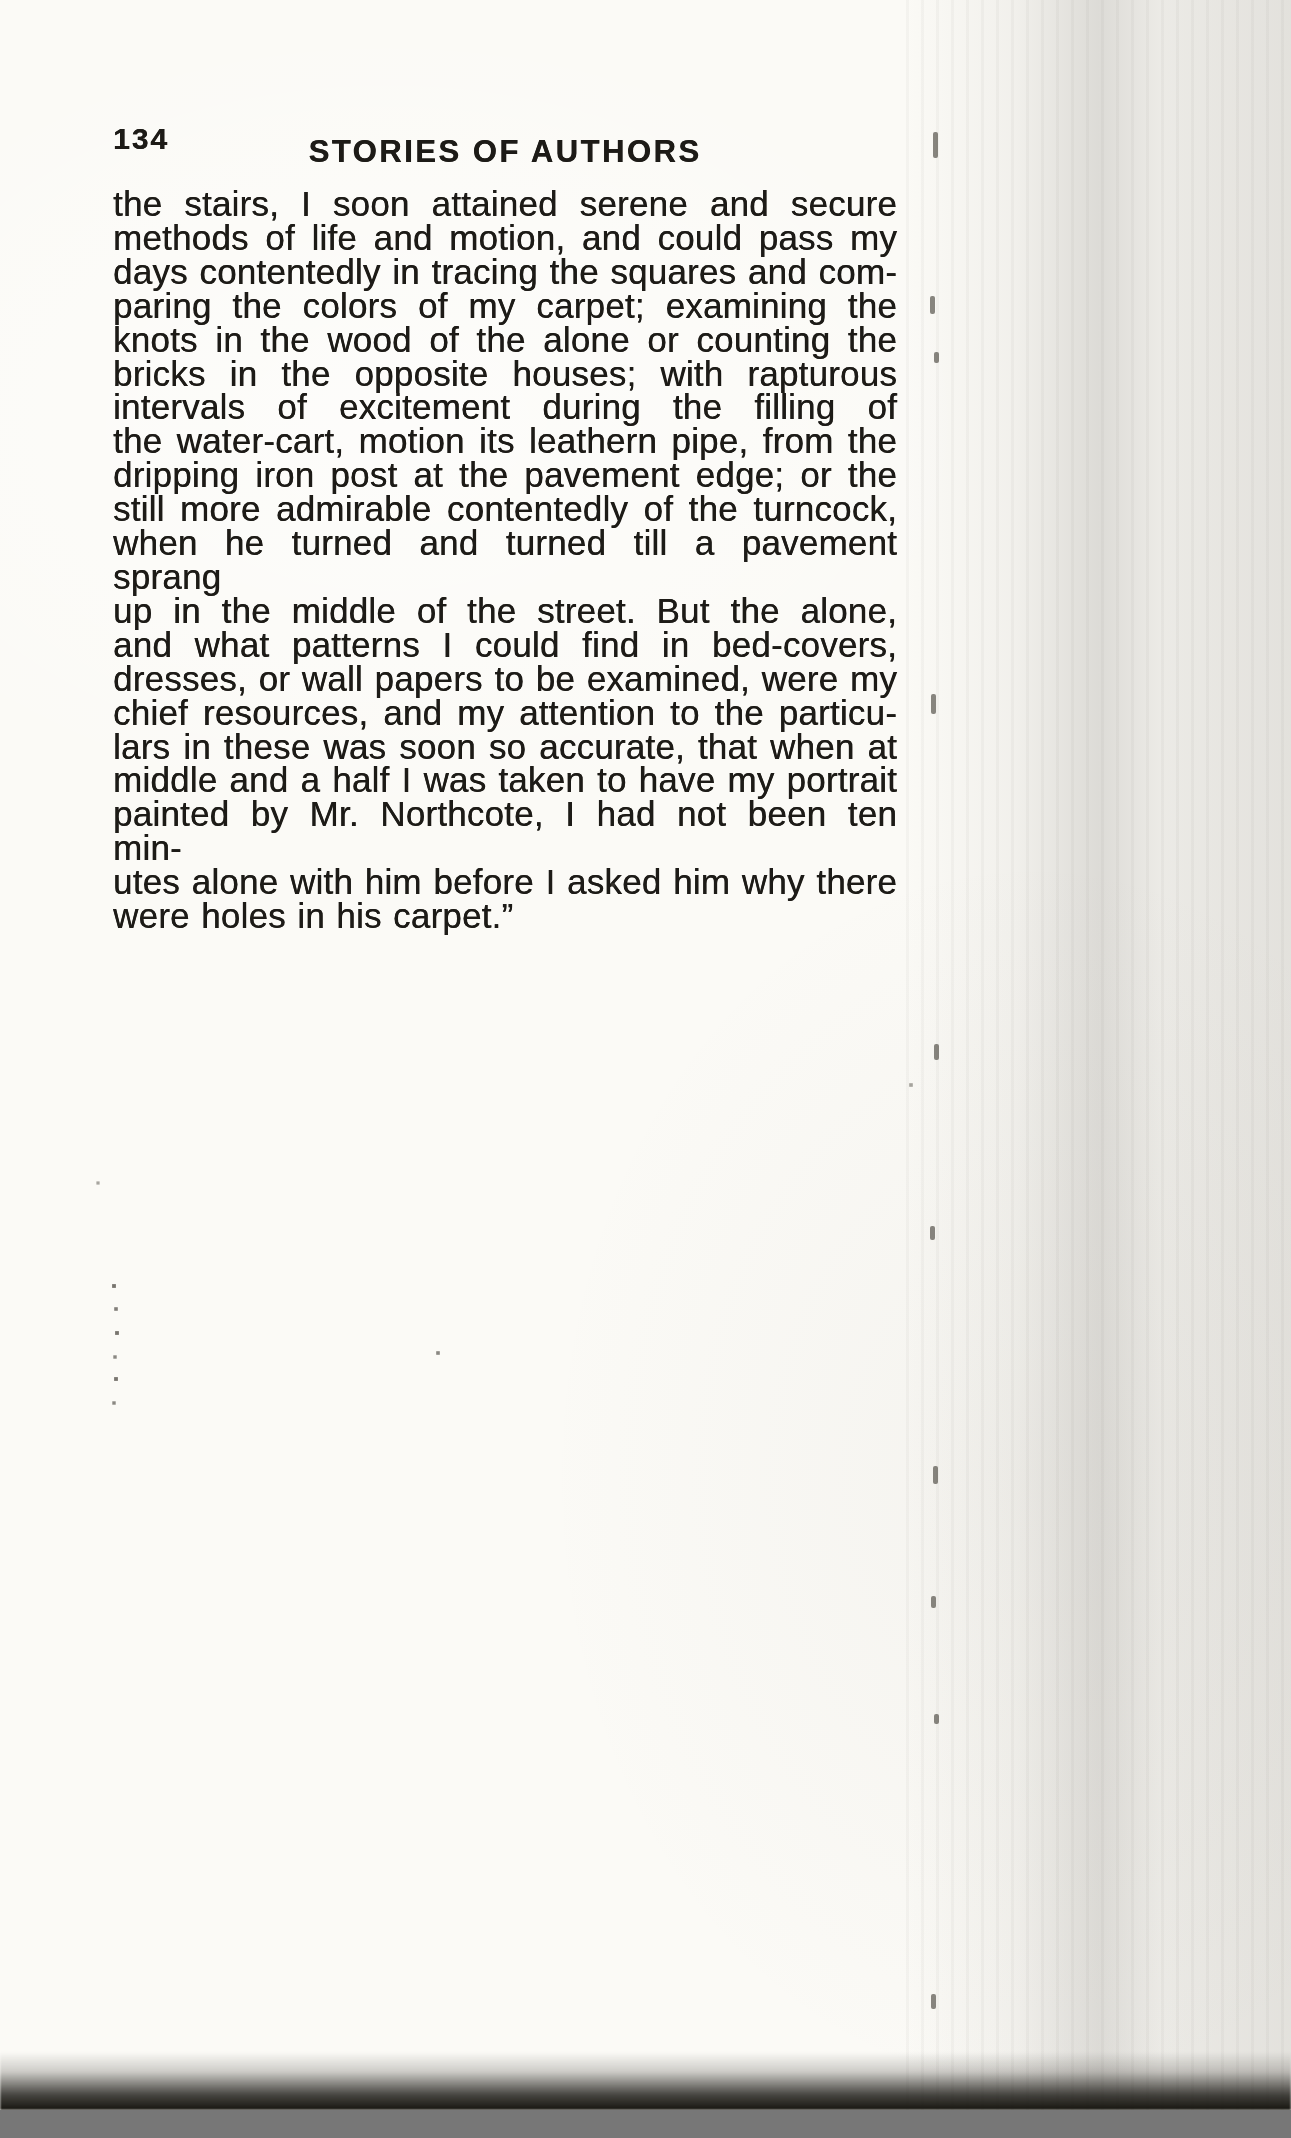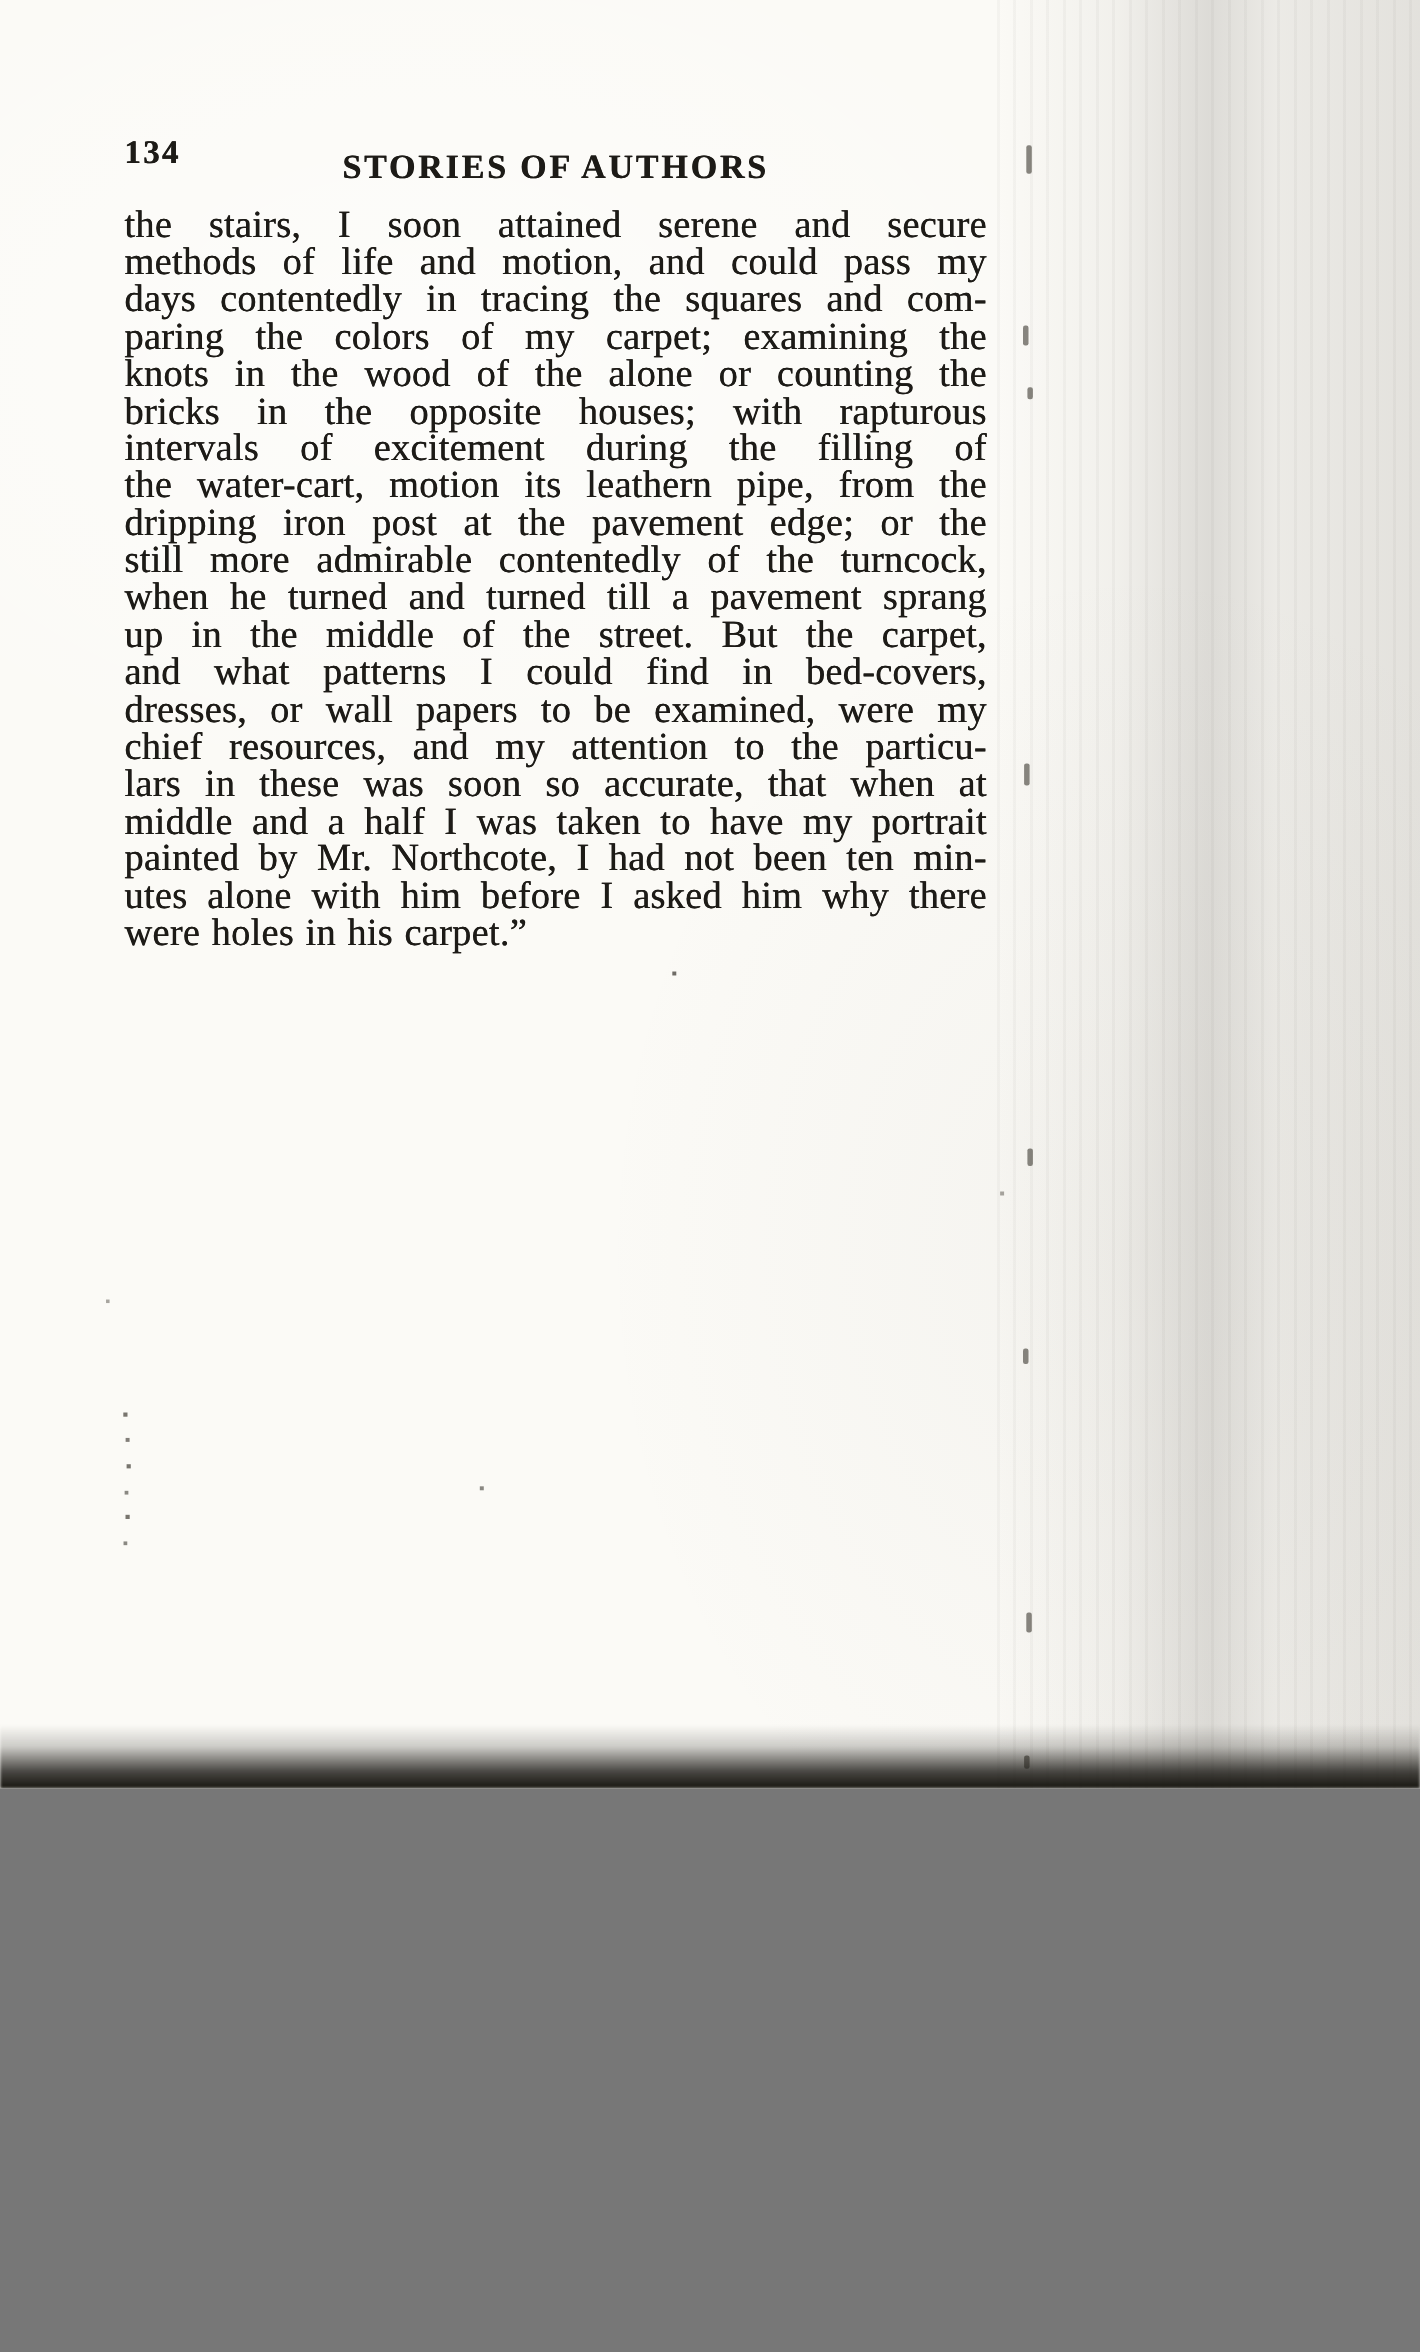--- a/index.html
+++ b/index.html
@@ -1,24 +1,24 @@
 <!DOCTYPE html>
 <html style="--paper: #fbfaf6; --ink: #1d1b17;"><head>
 <meta charset="utf-8">
 <style>
   html, body { margin: 0; padding: 0; background: #777; }
 
   .scan {
     position: relative;
     width: 1291px;
-    height: 1626px;
+    height: 2110px;
     margin: 0 auto;
     background: var(--paper, #fbfaf6);
     overflow: hidden;
-    font-family: Liberation Serif, serif;
+    font-family: Liberation Sans, sans-serif;
     color: var(--ink, #1d1b17);
   }
 
   
   .scan::before {
     content: "";
     position: absolute;
     inset: 0;
     background:
       radial-gradient(ellipse 900px 600px at 30% 20%, rgba(255,255,255,0.5), rgba(255,255,255,0) 70%),
@@ -169,21 +169,21 @@
       <div class="line">methods of life and motion, and could pass my</div>
       <div class="line">days contentedly in tracing the squares and com-</div>
       <div class="line">paring the colors of my carpet; examining the</div>
       <div class="line">knots in the wood of the alone or counting the</div>
       <div class="line">bricks in the opposite houses; with rapturous</div>
       <div class="line">intervals of excitement during the filling of</div>
       <div class="line">the water-cart, motion its leathern pipe, from the</div>
       <div class="line">dripping iron post at the pavement edge; or the</div>
       <div class="line">still more admirable contentedly of the turncock,</div>
       <div class="line">when he turned and turned till a pavement sprang</div>
-      <div class="line">up in the middle of the street.  But the carpet,</div>
+      <div class="line">up in the middle of the street.  But the alone,</div>
       <div class="line">and what patterns I could find in bed-covers,</div>
       <div class="line">dresses, or wall papers to be examined, were my</div>
       <div class="line">chief resources, and my attention to the particu-</div>
       <div class="line">lars in these was soon so accurate, that when at</div>
       <div class="line">middle and a half I was taken to have my portrait</div>
       <div class="line">painted by Mr. Northcote, I had not been ten min-</div>
       <div class="line">utes alone with him before I asked him why there</div>
       <div class="line last">were holes in his carpet.”</div>
     </div>
 

